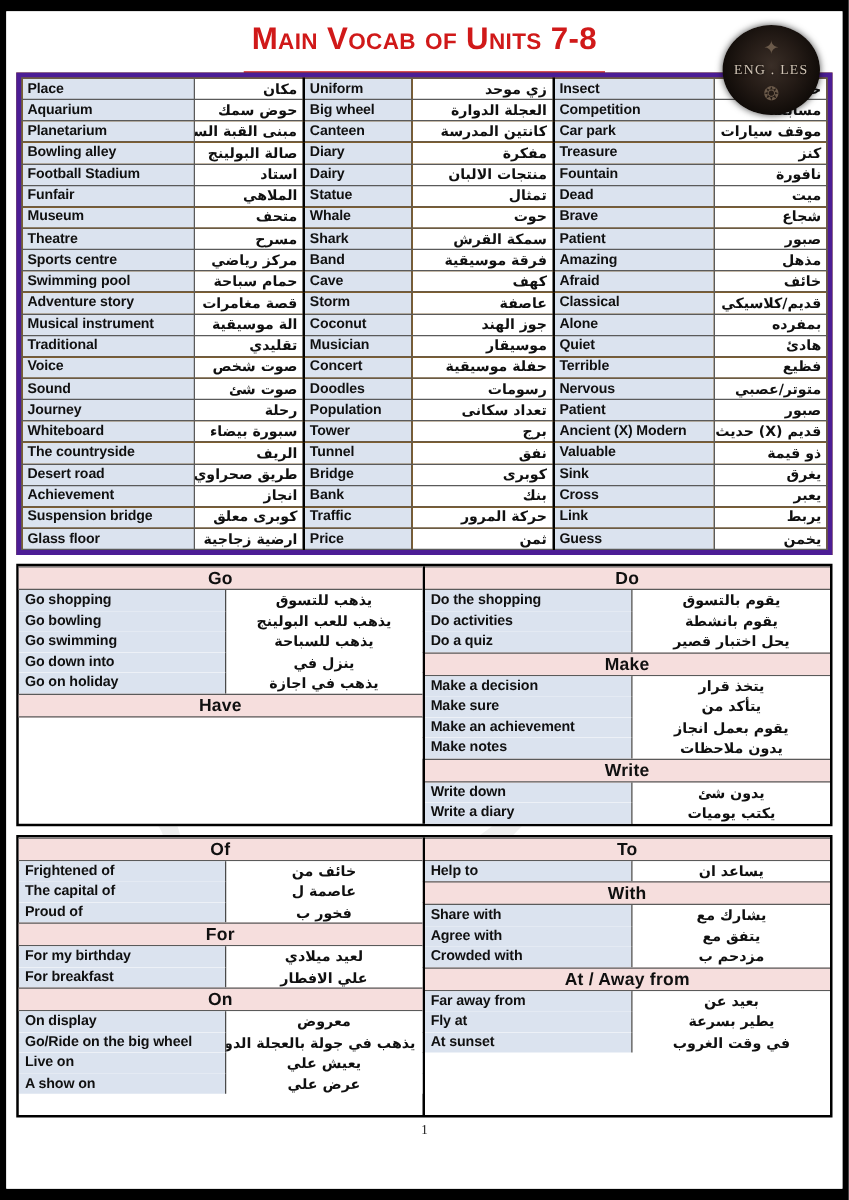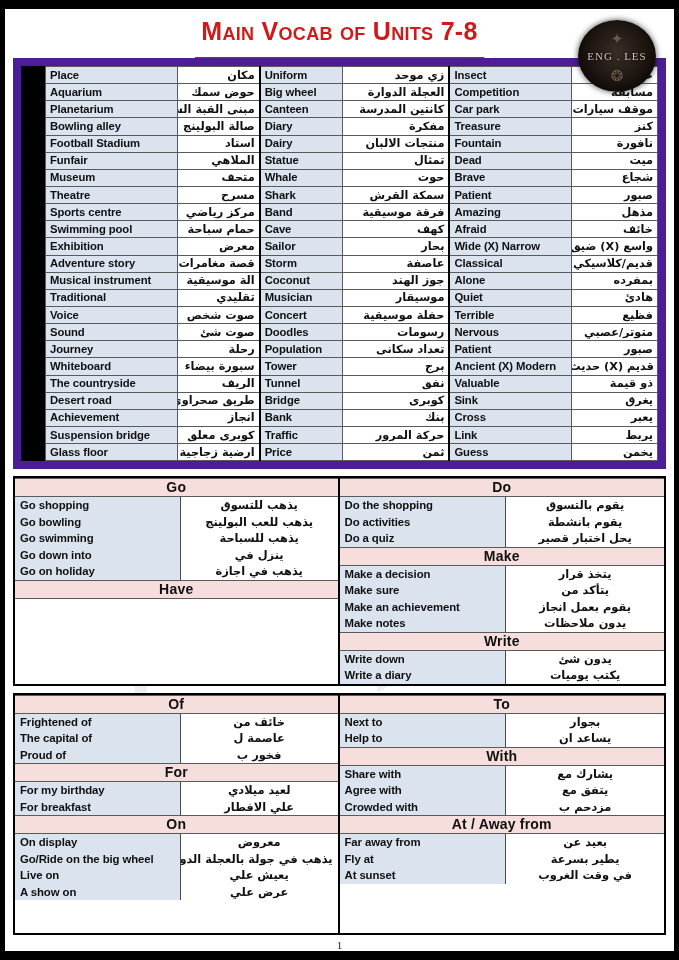--- a/index.html
+++ b/index.html
@@ -127,25 +127,24 @@
     text-align: right;
     direction: rtl;
     font-family: "DejaVu Sans", sans-serif;
     font-size: 11px;
     font-weight: bold;
   }
 
   
   .block-main {
     margin-top: 1px;
-    border: 8px solid #4c1d95;
+    border: 4px solid #4c1d95;
     position: relative;
     z-index: 2;
-    background: #000000;
-    padding-left: 24px;
+    background: #a16207;
   }
   .block-main table.vt td { height: 16.15px; }
   .thickdiv { border-left: 2px solid #000 !important; }
 
   
   .block {
     border: 2px solid #000;
     margin-top: 7px;
     position: relative;
     z-index: 2;
@@ -319,28 +318,20 @@
             </tr>
             <tr>
               <td class="en">Swimming pool</td>
               <td class="ar">حمام سباحة</td>
               <td class="en thickdiv">Cave</td>
               <td class="ar">كهف</td>
               <td class="en thickdiv">Afraid</td>
               <td class="ar">خائف</td>
             </tr>
             <tr>
-              <td class="en">Exhibition</td>
-              <td class="ar">معرض</td>
-              <td class="en thickdiv">Sailor</td>
-              <td class="ar">بحار</td>
-              <td class="en thickdiv">Wide (X) Narrow</td>
-              <td class="ar">واسع (X) ضيق</td>
-            </tr>
-            <tr>
               <td class="en">Adventure story</td>
               <td class="ar">قصة مغامرات</td>
               <td class="en thickdiv">Storm</td>
               <td class="ar">عاصفة</td>
               <td class="en thickdiv">Classical</td>
               <td class="ar">قديم/كلاسيكي</td>
             </tr>
             <tr>
               <td class="en">Musical instrument</td>
               <td class="ar">الة موسيقية</td>
@@ -584,24 +575,20 @@
                   <td class="ar">عرض علي</td>
                 </tr>
               </tbody>
             </table>
           </div>
         <div class="half right" id="prep-right">
             <div class="grp-head">To</div>
             <table class="pt">
               <tbody>
                 <tr>
-                  <td class="en">Next to</td>
-                  <td class="ar">بجوار</td>
-                </tr>
-                <tr>
                   <td class="en">Help to</td>
                   <td class="ar">يساعد ان</td>
                 </tr>
               </tbody>
             </table>
             <div class="grp-head">With</div>
             <table class="pt">
               <tbody>
                 <tr>
                   <td class="en">Share with</td>

